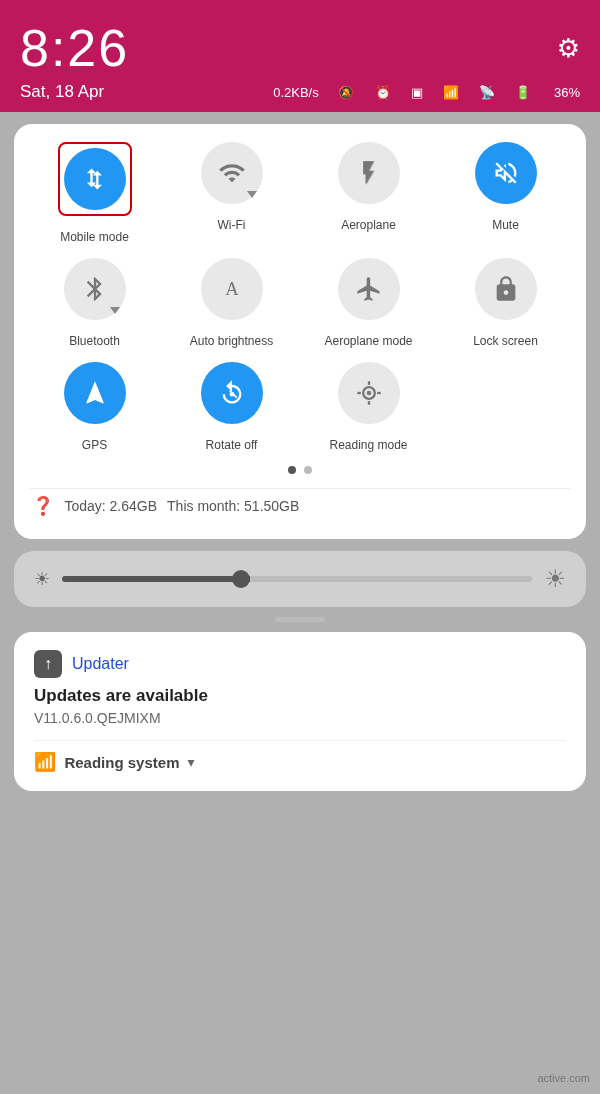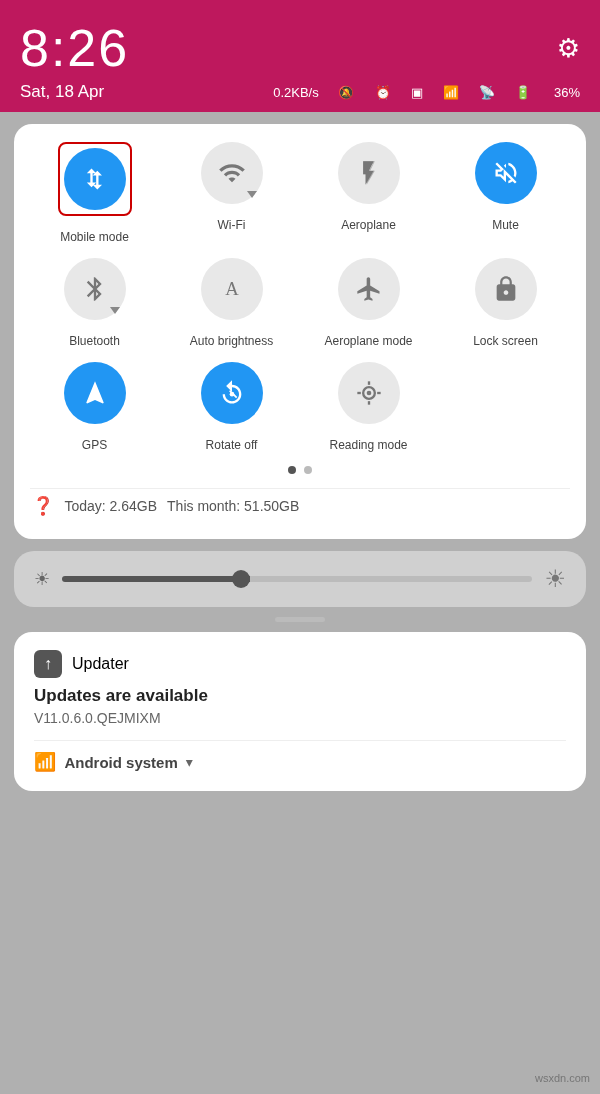--- a/index.html
+++ b/index.html
@@ -225,21 +225,21 @@
       background: #555;
       border-radius: 6px;
       display: flex;
       align-items: center;
       justify-content: center;
       color: white;
       font-size: 16px;
     }
     .updater-title {
       font-size: 16px;
-      color: #000000;
+      color: #1d4ed8;
     }
     .update-available {
       font-size: 17px;
       font-weight: bold;
       color: #222;
       margin-bottom: 4px;
     }
     .update-version {
       font-size: 14px;
       color: #666;
@@ -452,18 +452,18 @@
 <div class="updater-card">
   <div class="updater-header">
     <div class="updater-icon">↑</div>
     <span class="updater-title">Updater</span>
   </div>
   <div class="update-available">Updates are available</div>
   <div class="update-version">V11.0.6.0.QEJMIXM</div>
   <div class="divider"></div>
   <div class="android-system-row">
     <span class="wifi-icon-small">📶</span>
-    <span class="android-system-text"><strong>Android system</strong></span>
+    <span class="android-system-text"><strong>Reading system</strong></span>
     <span class="chevron">▾</span>
   </div>
 </div>
 
-<div class="watermark">wsxdn.com</div>
+<div class="watermark">active.com</div>
 
 </body></html>

